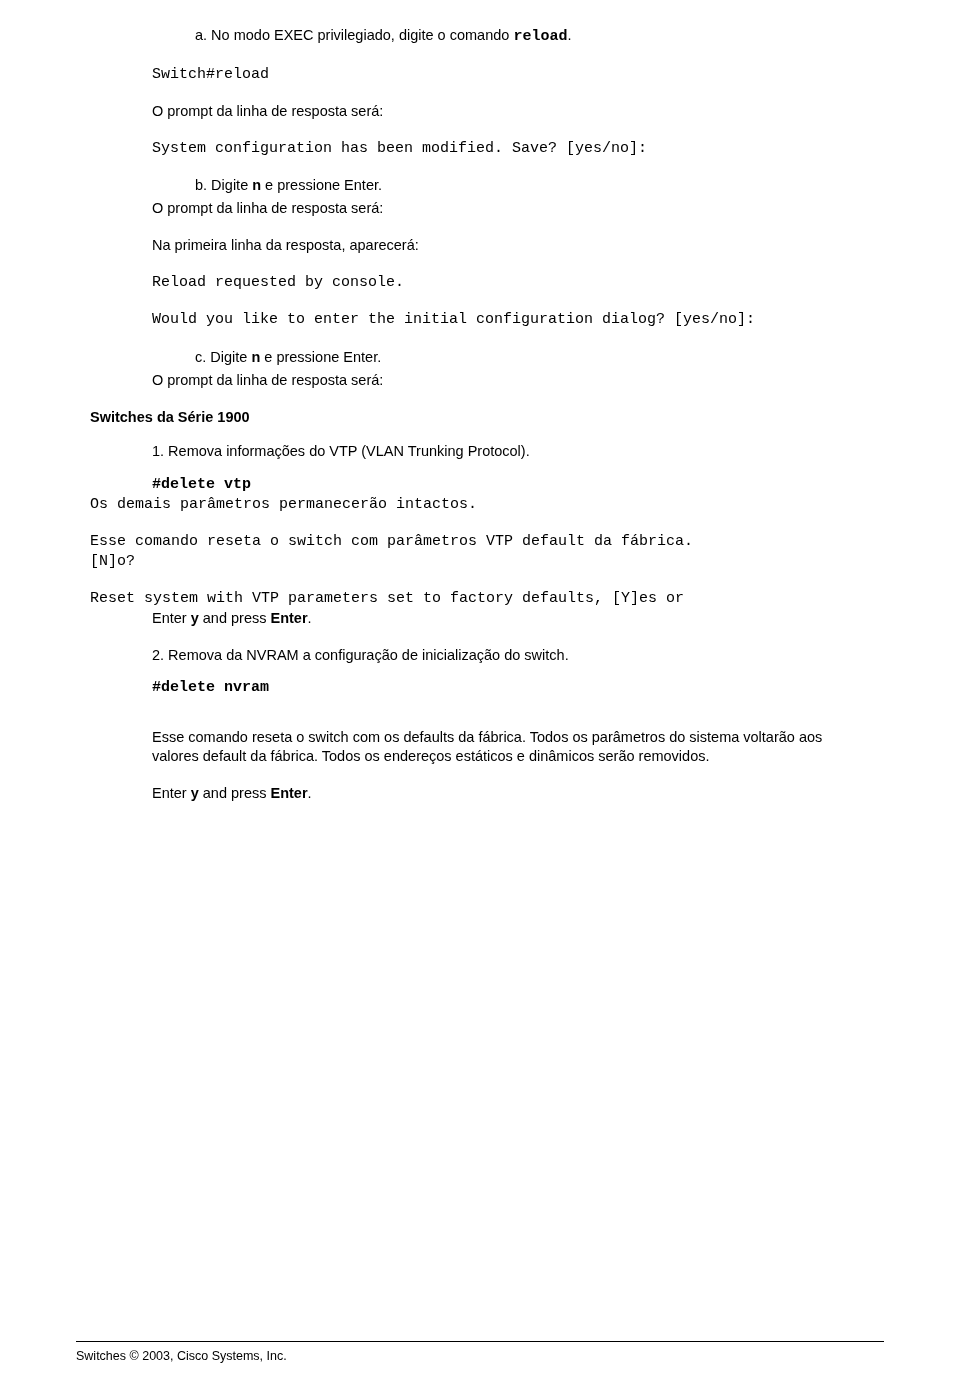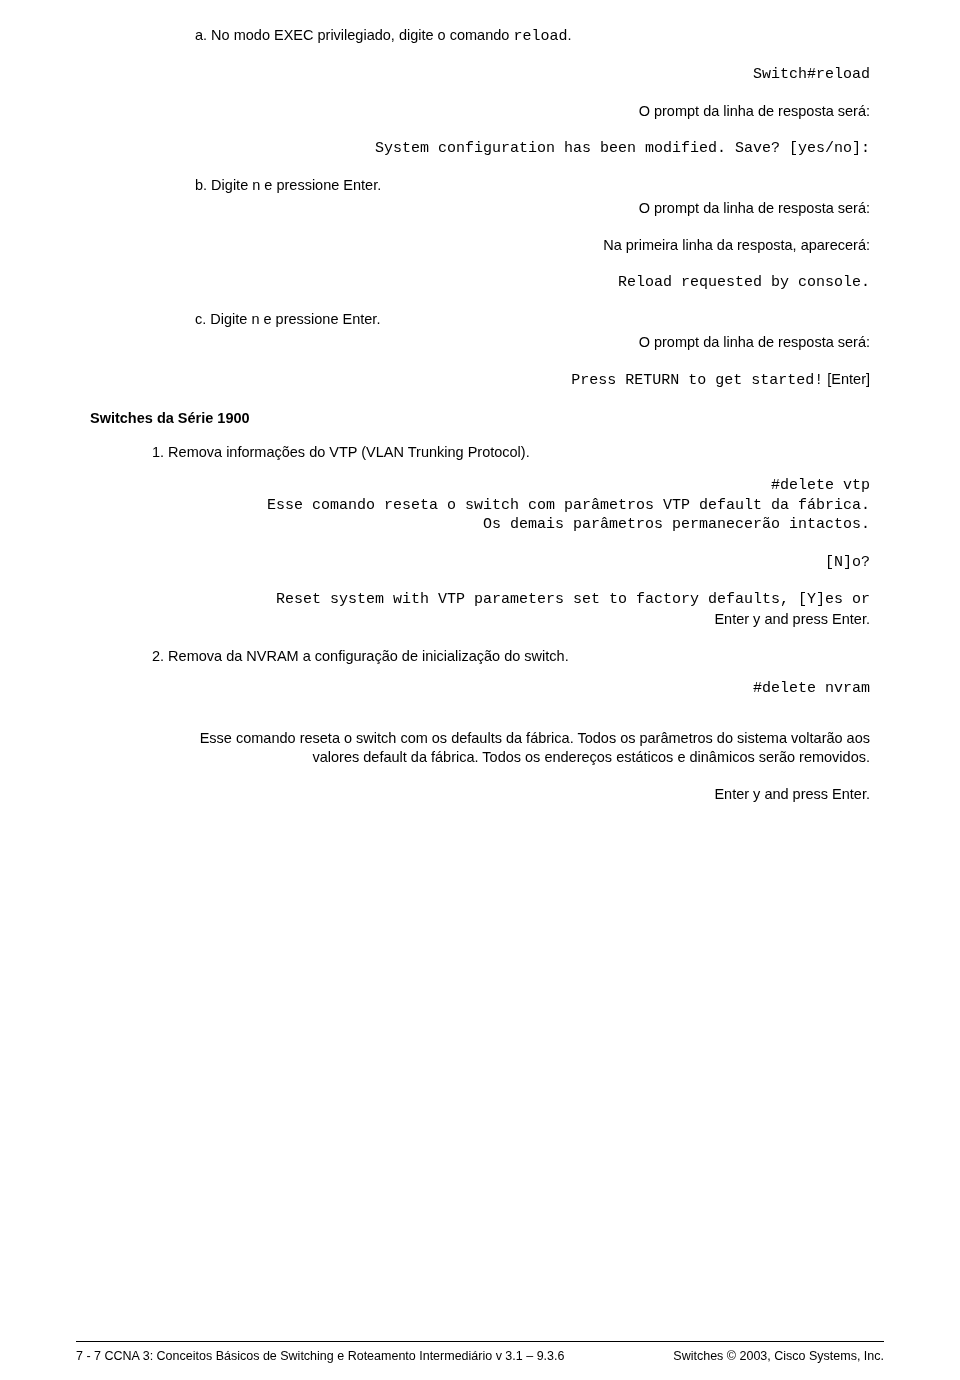--- a/index.html
+++ b/index.html
@@ -15,24 +15,24 @@
     width: 960px;
     min-height: 1380px;
     box-sizing: border-box;
     padding: 26px 90px 0 90px;
     position: relative;
   }
   .body-area {
     padding-bottom: 60px;
   }
   .para { margin: 0 0 18px 0; }
-  .ind-a { margin-left: 62px; text-align: right; }
+  .ind-a { margin-left: 62px; }
   .ind-b { margin-left: 105px; }
   .mono { font-family: "Courier New", Courier, monospace; font-size: 15px; }
-  .bold { font-weight: normal; }
+  .bold { font-weight: bold; }
   .section-title { font-weight: bold; margin: 0 0 10px 0; }
   .list-num { margin-left: 80px; text-indent: -18px; margin-top:16px; margin-bottom:14px;}
   .footer {
     position: absolute;
     left: 0;
     right: 0;
     bottom: 16px;
     width: 100%;
   }
   .footer hr {
@@ -69,38 +69,36 @@
   </p>
 
   <p class="para ind-a">O prompt da linha de resposta será:</p>
 
 
   <p class="para ind-a">Na primeira linha da resposta, aparecerá:</p>
 
   <p class="para ind-a mono">Reload requested by console.</p>
 
 
+  <p class="para ind-a mono">Would you like to enter the initial configuration dialog? [yes/no]:</p>
 
   <p class="para ind-b tight">
     <span>c.   Digite </span><span class="bold">n</span><span> e pressione Enter.</span>
   </p>
 
   <p class="para ind-a">O prompt da linha de resposta será:</p>
 
-  <p class="para ind-a">
-    <span class="mono">Press RETURN to get started!</span><span class="bold"> [Enter]</span>
-  </p>
 
   <p class="section-title">Switches da Série 1900</p>
 
   <p class="list-num">1.  Remova informações do VTP (VLAN Trunking Protocol).</p>
 
   <p class="para ind-a mono bold tight" style="margin-bottom:0;">#delete vtp</p>
+  <p class="ind-a mono" style="margin:0 0 18px 0;">Os demais parâmetros permanecerão intactos.</p>
   <p class="ind-a mono tight" style="margin:0;">Esse comando reseta o switch com parâmetros VTP default da fábrica.</p>
-  <p class="ind-a mono" style="margin:0 0 18px 0;">Os demais parâmetros permanecerão intactos.</p>
 
   <p class="ind-a mono" style="margin:0 0 18px 0;">[N]o?</p>
   <p class="ind-a mono tight" style="margin:0;">Reset system with VTP parameters set to factory defaults, [Y]es or</p>
 
   <p class="para ind-a">
     <span>Enter </span><span class="bold">y</span><span> and press </span><span class="bold">Enter</span><span>.</span>
   </p>
 
   <p class="list-num">2.  Remova da NVRAM a configuração de inicialização do switch.</p>
 
@@ -111,18 +109,17 @@
 
   <p class="para ind-a">
     <span>Enter </span><span class="bold">y</span><span> and press </span><span class="bold">Enter</span><span>.</span>
   </p>
 
 </div>
 
 <div class="footer">
   <hr>
   <div class="footer-row">
-    <span>7 - 7   CCNA 3: Conceitos Básicos de Switching e Roteamento Intermediário v 3.1 – 9.3.6</span>
     <span>Switches © 2003, Cisco Systems, Inc.</span>
   </div>
 </div>
 
 </div>
 
 </body></html>

